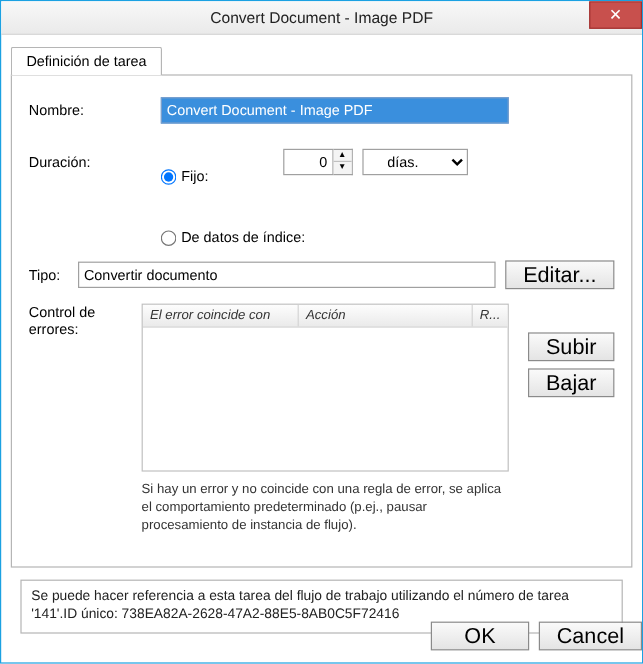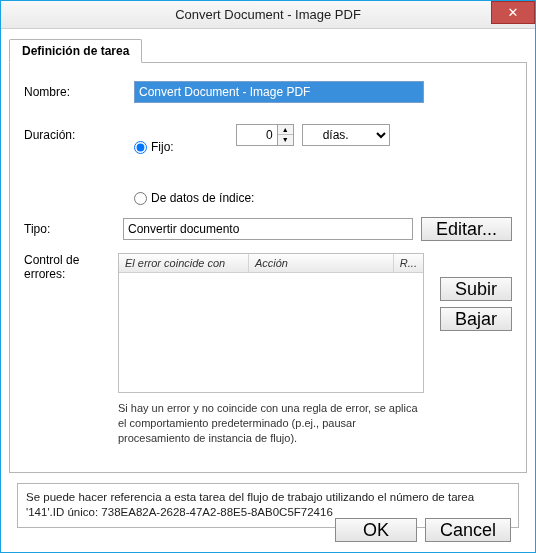--- a/index.html
+++ b/index.html
@@ -40,21 +40,20 @@
     border: 1px solid #a03030;
   }
   .client {
     padding: 10px 8px 8px 8px;
   }
   .tab-strip {
     display: flex;
     align-items: flex-start;
     position: relative;
     z-index: 2;
-    font-weight: bold;
   }
   .tab {
     border: 1px solid #b5b5b5;
     border-bottom: 1px solid #fff;
     background: #fff;
     padding: 4px 12px;
     font-size: 12px;
     border-top-left-radius: 2px;
     border-top-right-radius: 2px;
   }
@@ -130,21 +129,21 @@
   }
   select.index {
     width: 148px; height: 22px;
     border: 1px solid #a0a0a0;
     font-size: 12px;
     color: #888;
     font-family: inherit;
     background:#f4f4f4;
   }
   .tipo-input {
-    width: 290px; height: 22px;
+    width: 348px; height: 22px;
     border: 1px solid #a0a0a0;
     padding: 0 4px;
     font-size: 12px;
     font-family: inherit;
   }
   .btn {
     height: 24px;
     border: 1px solid #8a8a8a;
     background: linear-gradient(#fafafa,#e4e4e4);
     padding: 4px 14px;
@@ -195,21 +194,21 @@
   .ref-box {
     margin: 10px 8px 0 8px;
     border: 1px solid #b5b5b5;
     padding: 6px 8px;
     font-size: 11.5px;
     color:#222;
     line-height:1.35;
   }
   .footer {
     position:absolute;
-    bottom: 10px; right: 24px;
+    bottom: 10px; right: 0;
     display:flex; gap:8px;
   }
   .footer .btn { min-width: 82px; }
 </style>
 </head>
 <body>
 
 <div class="titlebar">
   <span class="title">Convert Document - Image PDF</span>
   <div class="close-btn">

